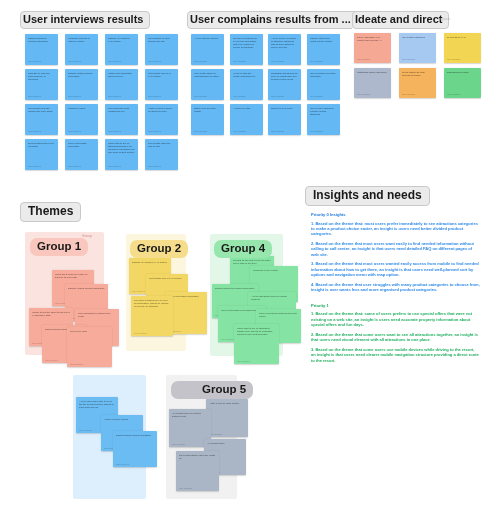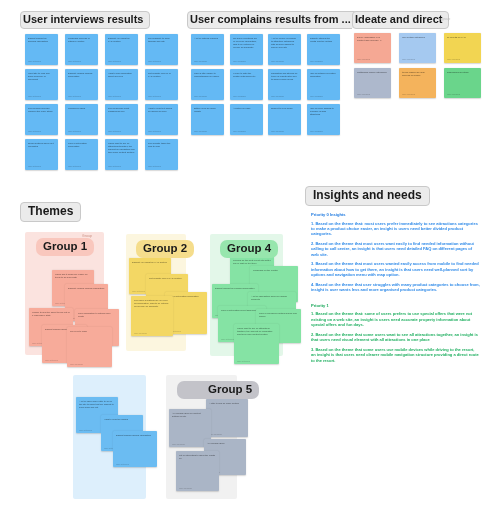--- a/index.html
+++ b/index.html
@@ -83,21 +83,20 @@
   .group-label {
     position: absolute;
     border-radius: 7px;
     padding: 2px 7px 3px 7px;
     font-size: 11.5px;
     font-weight: bold;
     color: #1a1a1a;
     white-space: nowrap;
     line-height: 13px;
     z-index: 6;
-    margin-left: 6px;
   }
   .gnote {
     position: absolute;
     border-radius: 1px;
     box-shadow: 0 0.5px 1.4px rgba(0,0,0,0.17);
     overflow: hidden;
   }
   .gnote .nbody {
     position: absolute;
     top: 3px; left: 3px; right: 3px;

